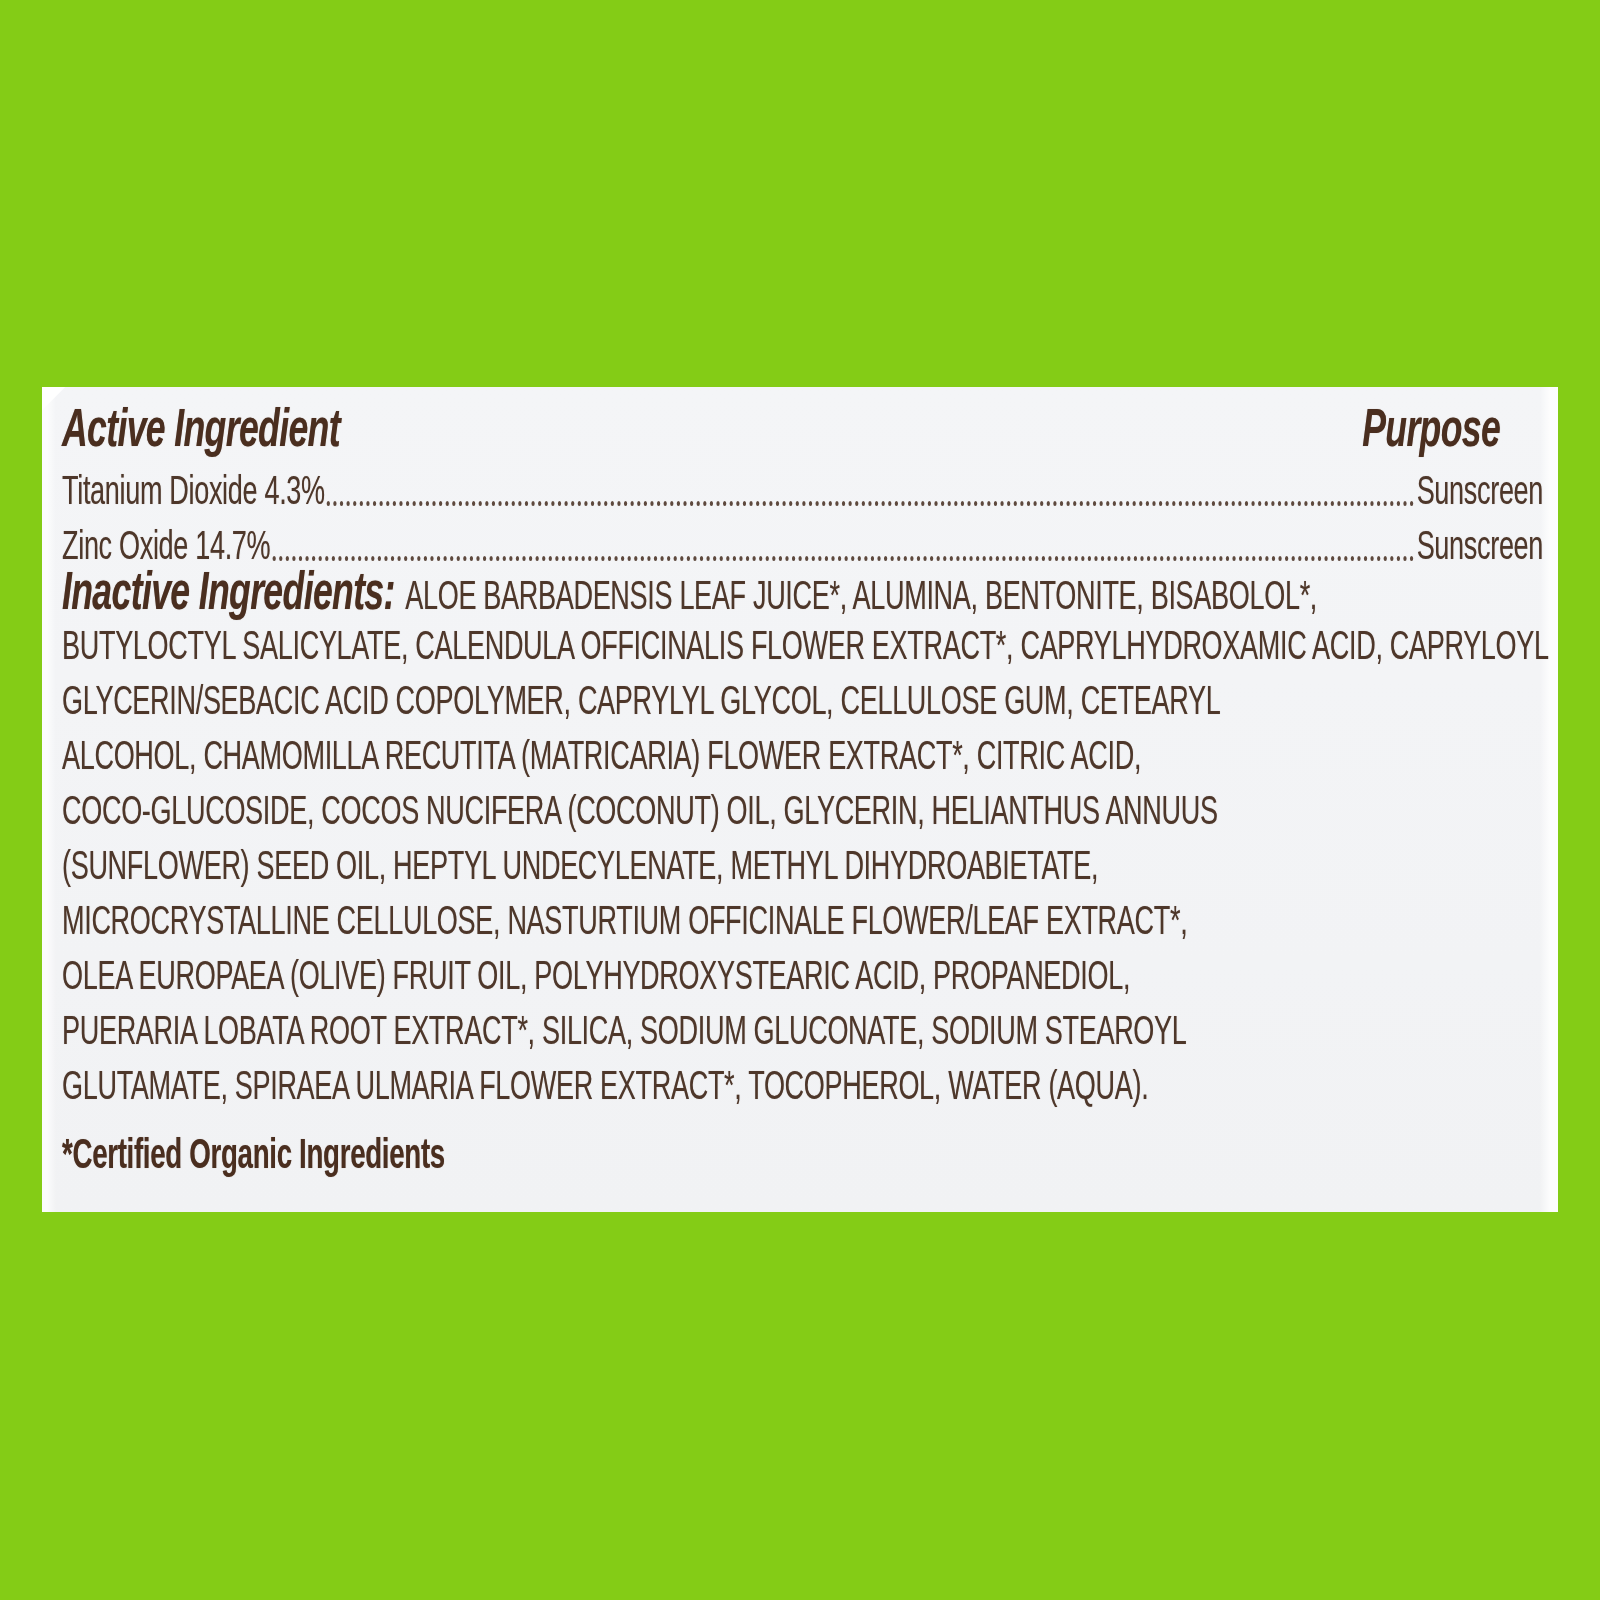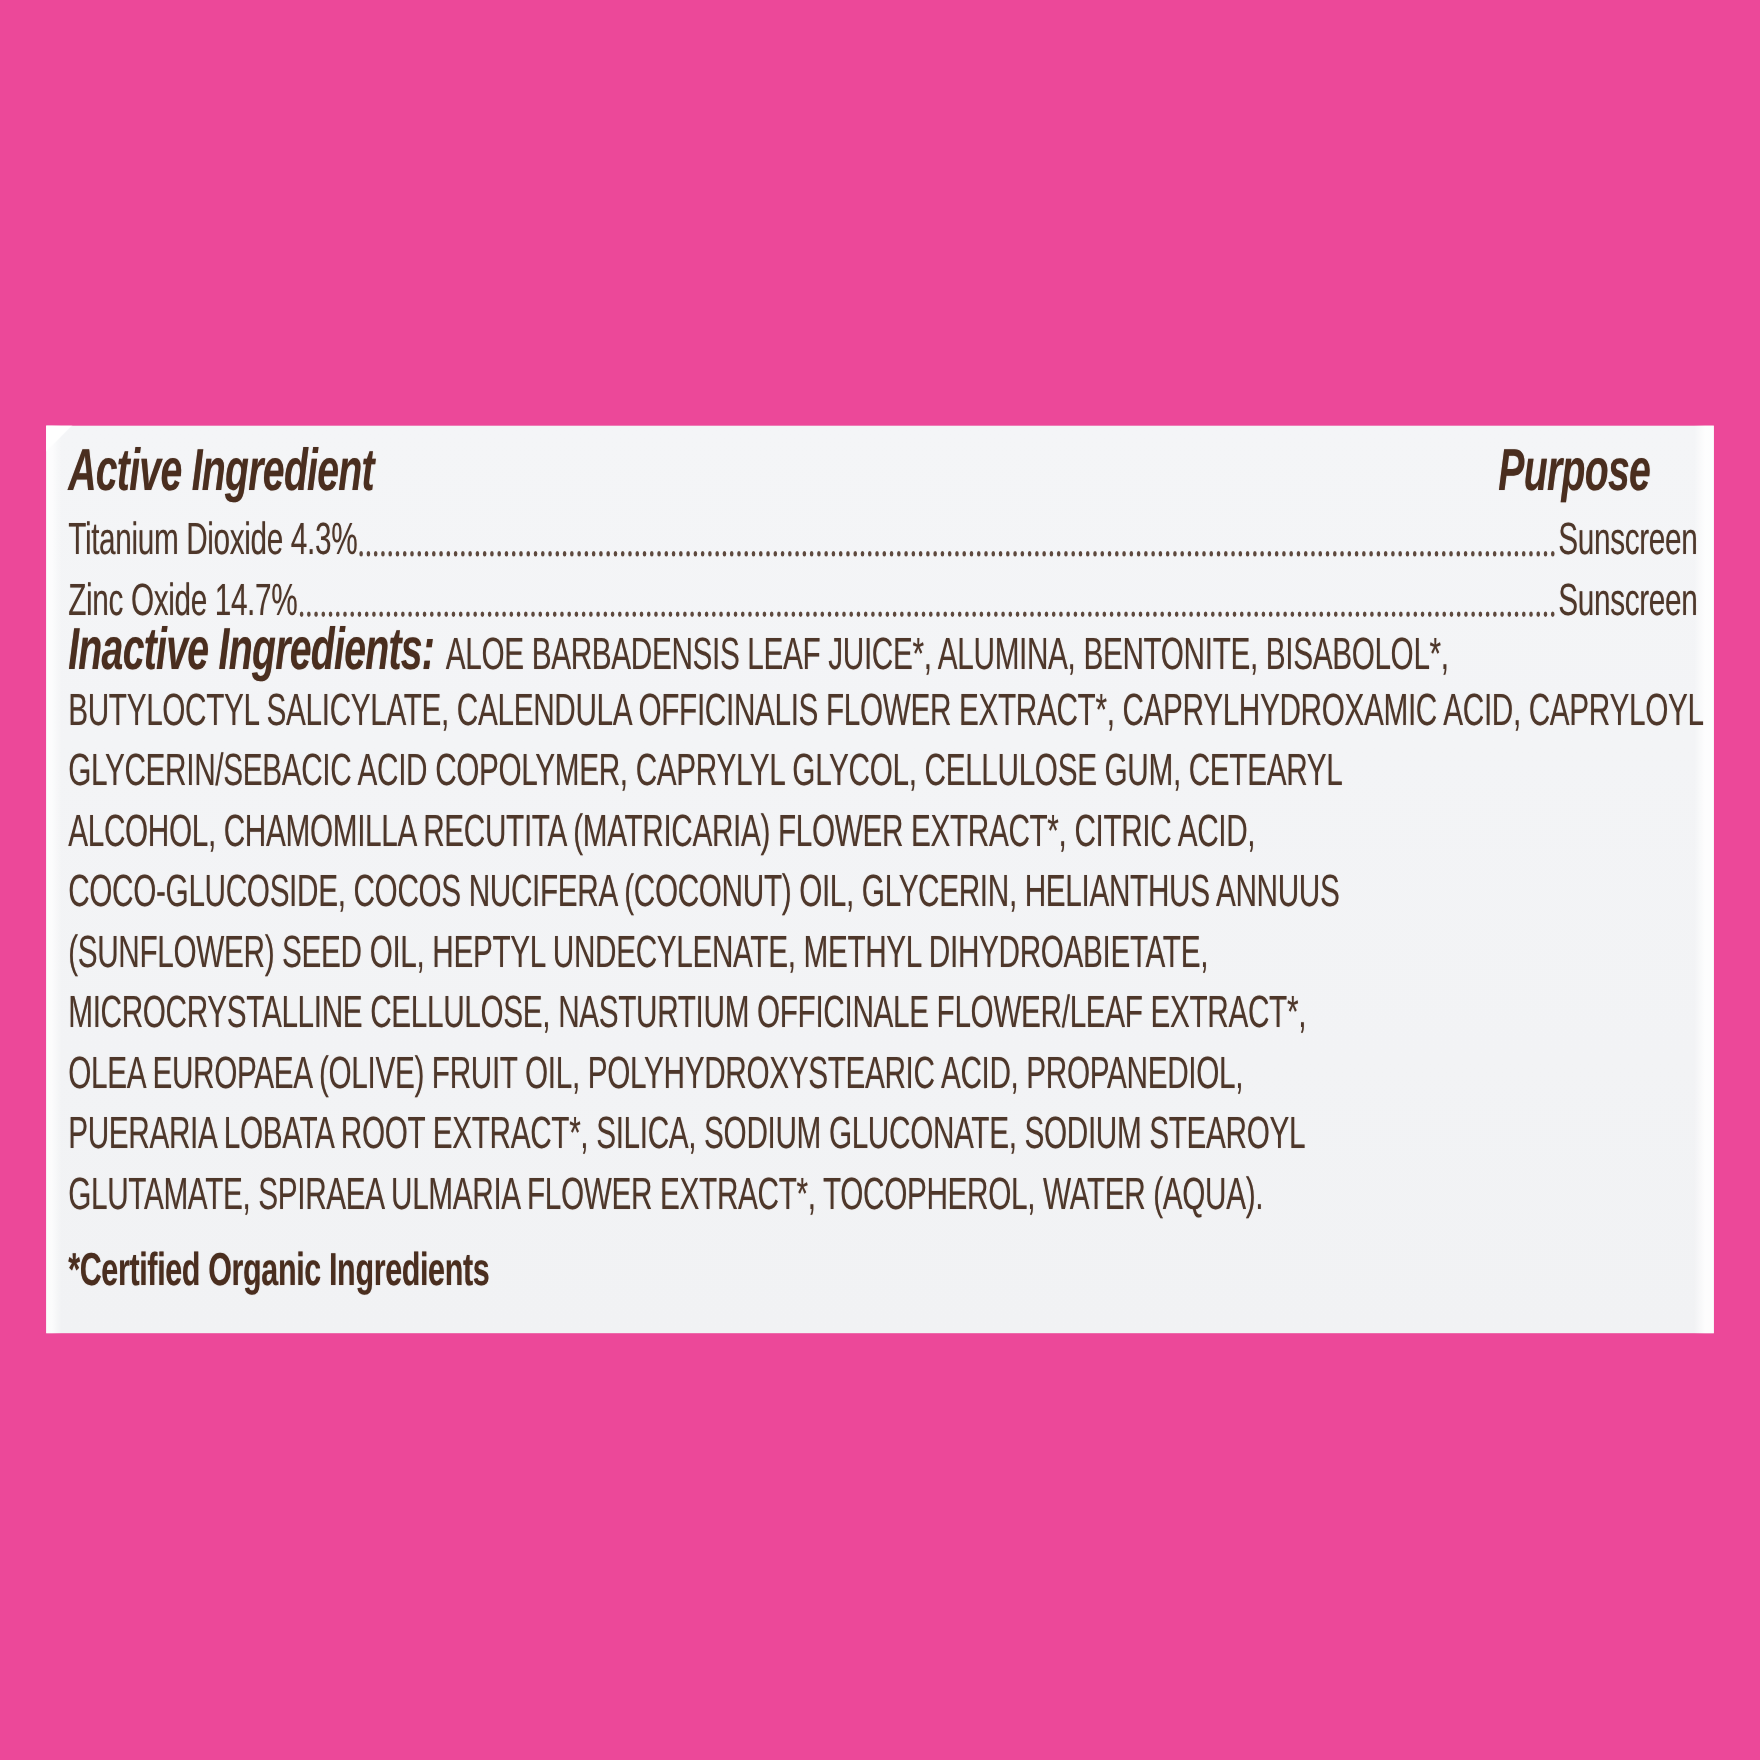--- a/index.html
+++ b/index.html
@@ -5,21 +5,21 @@
   html, body {
     margin: 0; padding: 0;
     width: 1600px; height: 1600px;
     background: #ffffff;
     overflow: hidden;
     font-family: "Liberation Sans", sans-serif;
   }
   .page {
     position: relative;
     width: 1600px; height: 1600px;
-    background: #ec4899;
+    background: #84cc16;
   }
   .label-panel {
     position: absolute;
     left: 42px; top: 387px;
     width: 1516px; height: 825px;
     background:
       linear-gradient(135deg, #ffffff 0 16px, rgba(255,255,255,0) 17px),
       linear-gradient(90deg, rgba(255,255,255,.75) 0 5px, rgba(255,255,255,0) 14px),
       linear-gradient(270deg, rgba(255,255,255,.85) 0 8px, rgba(255,255,255,0) 18px),
       linear-gradient(180deg, #f4f5f7 0%, #f2f3f5 70%, #f1f2f4 100%);

